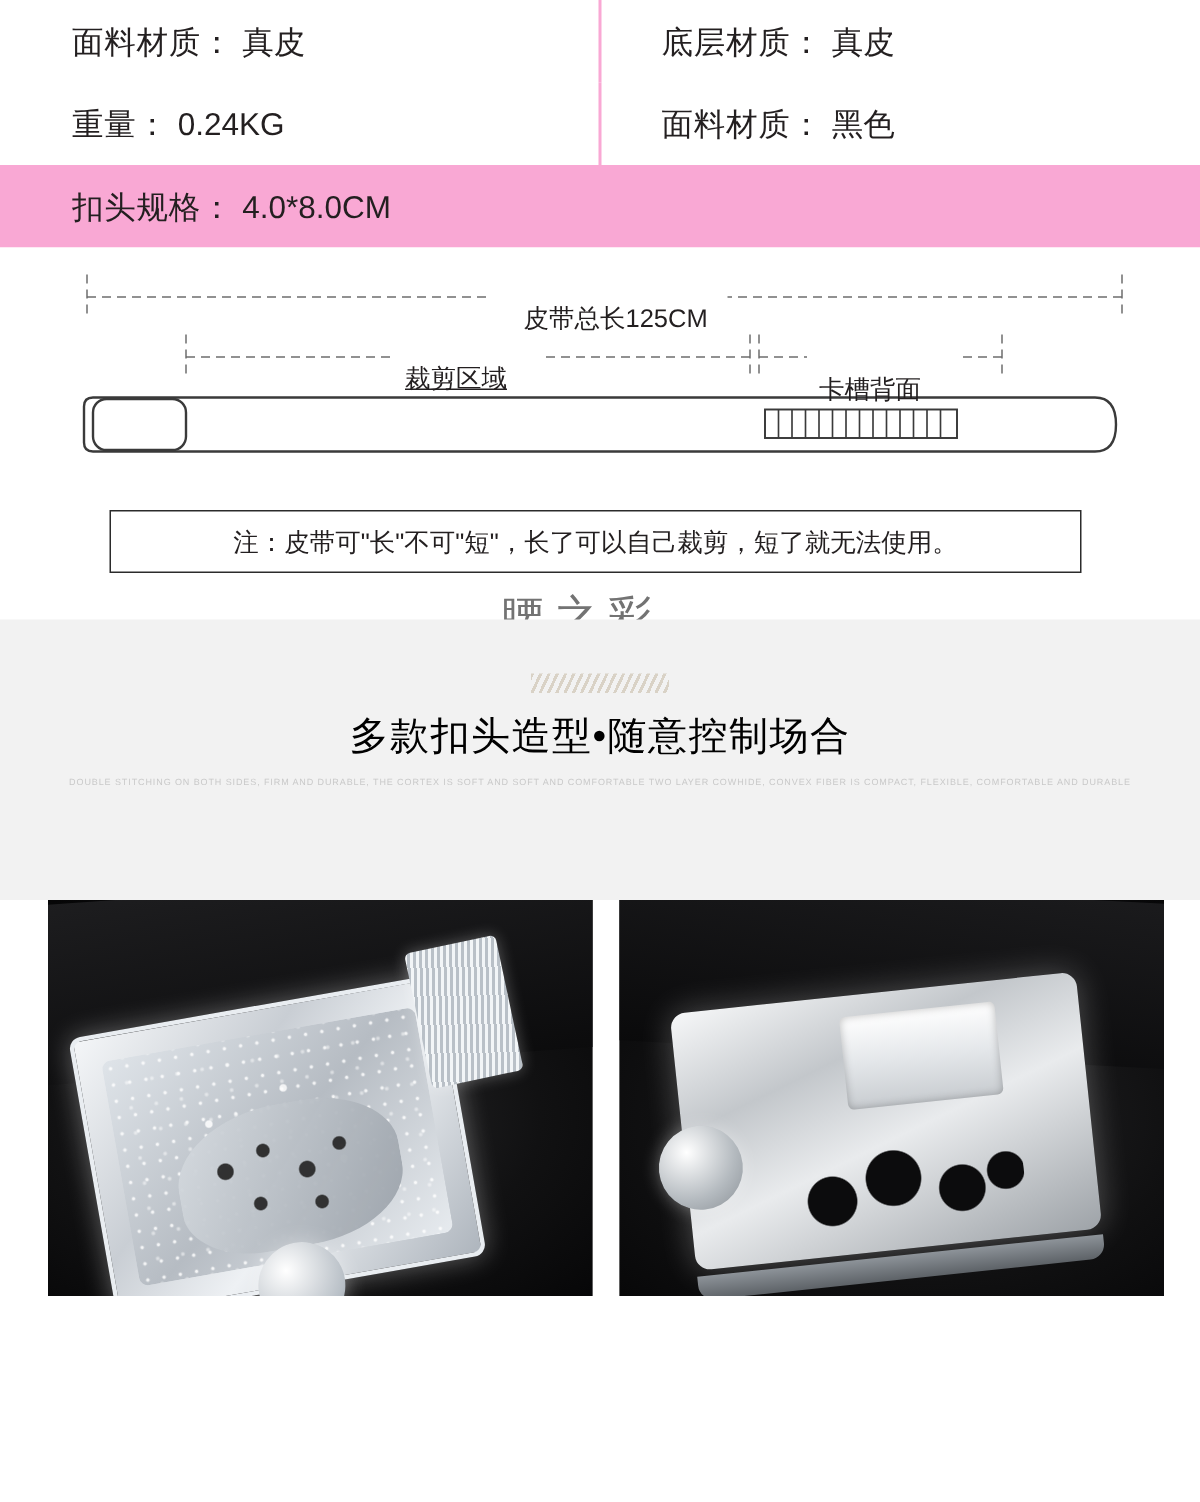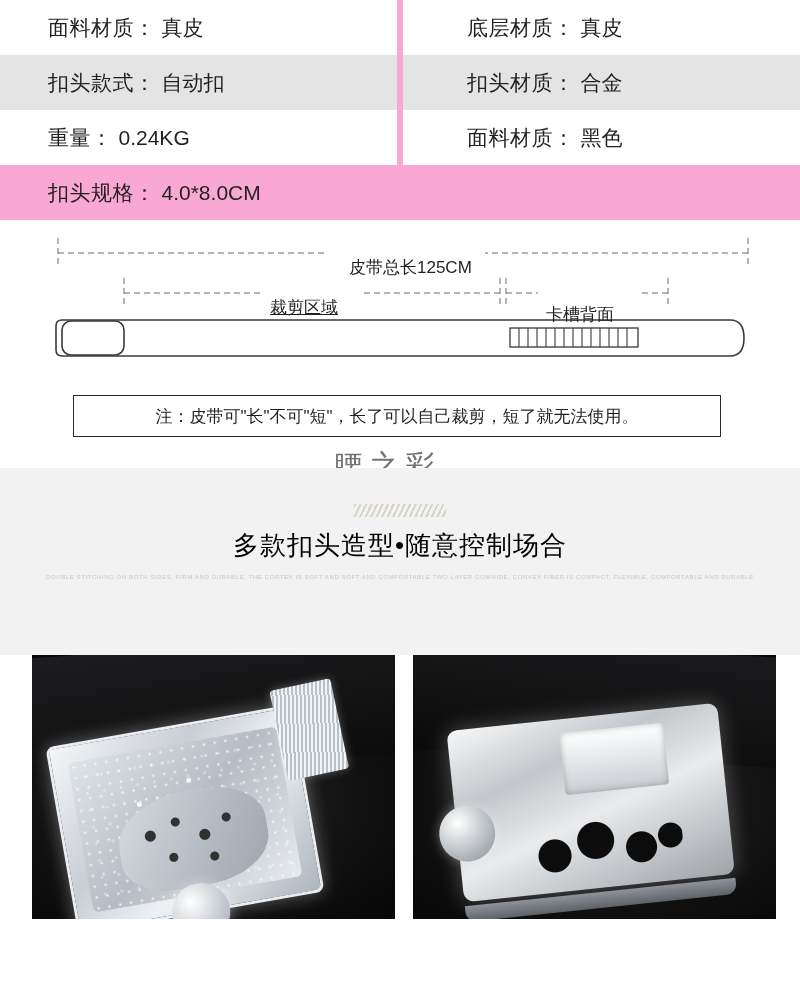--- a/index.html
+++ b/index.html
@@ -20,26 +20,26 @@
     table-layout: fixed;
   }
   .spec-table tr { height: 55px; }
   .spec-table td {
     padding: 0 0 0 48px;
     font-size: 21px;
     color: #231f20;
     vertical-align: middle;
     white-space: nowrap;
   }
-  .spec-table td.right-cell { padding-left: 64px; margin-top: 18px; }
+  .spec-table td.right-cell { padding-left: 40px; margin-top: 18px; }
   .row-white td { background: #ffffff; }
   .row-gray td { background: #e4e4e4; }
   .spec-table td .label { letter-spacing: 0.5px; }
   .spec-table td .value { padding-left: 6px; }
-  .spec-table td.divider-left { border-right: 6px solid #f9a8d4; }
+  .spec-table td.divider-left { border-right: 2px solid #f9a8d4; }
   .full-row td { background: #f9a8d4; }
 
   .spec-wrap { background: #ffffff; }
 
   
   .diagram-section {
     position: relative;
     height: 248px;
     background: #ffffff;
   }
@@ -293,28 +293,20 @@
 
 <div class="spec-wrap">
   <table class="spec-table">
     <tbody>
         <tr class="row-white">
       <td class="divider-left">
         <span class="label">面料材质：</span><span class="value">真皮</span>
       </td>
       <td class="right-cell">
         <span class="label">底层材质：</span><span class="value">真皮</span>
-      </td>
-    </tr>
-    <tr class="row-gray">
-      <td class="divider-left">
-        <span class="label">扣头款式：</span><span class="value">自动扣</span>
-      </td>
-      <td class="right-cell">
-        <span class="label">扣头材质：</span><span class="value">合金</span>
       </td>
     </tr>
     <tr class="row-white">
       <td class="divider-left">
         <span class="label">重量：</span><span class="value">0.24KG</span>
       </td>
       <td class="right-cell">
         <span class="label">面料材质：</span><span class="value">黑色</span>
       </td>
     </tr>

